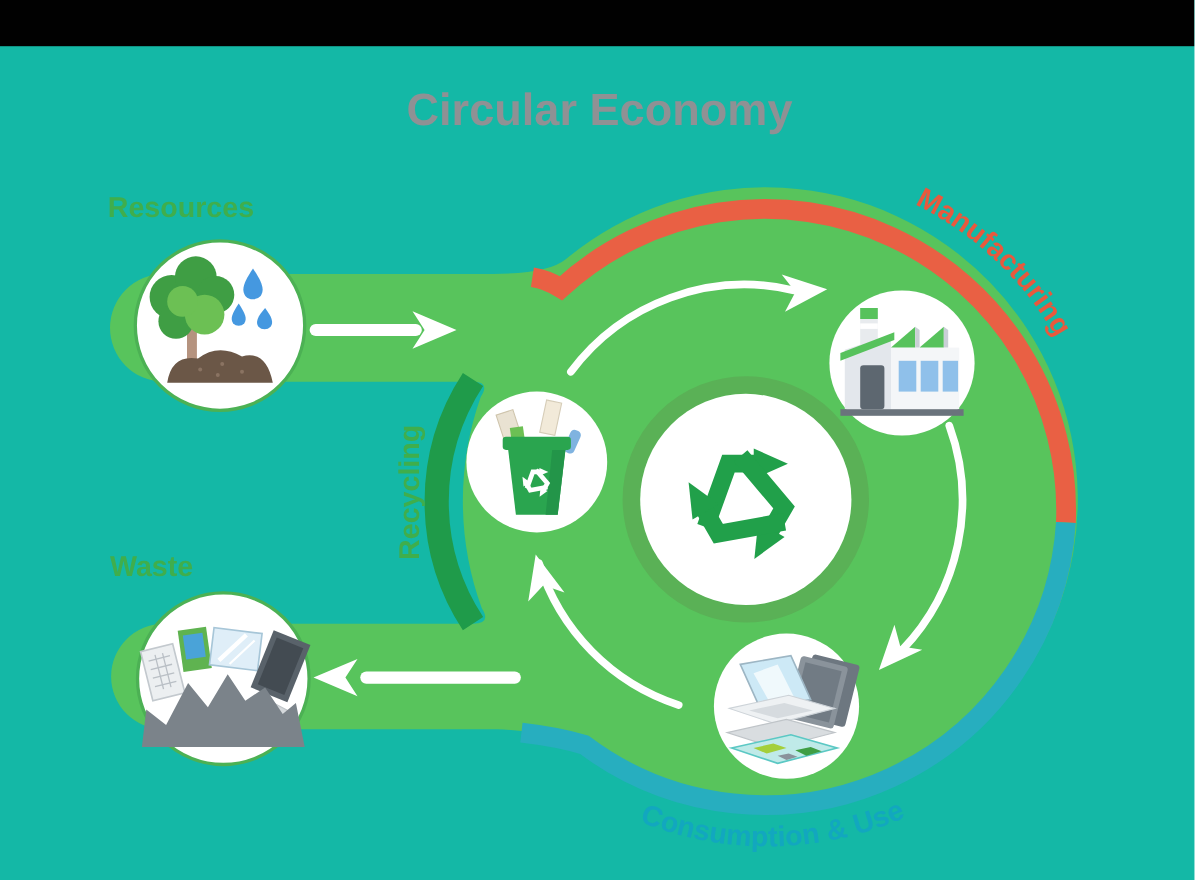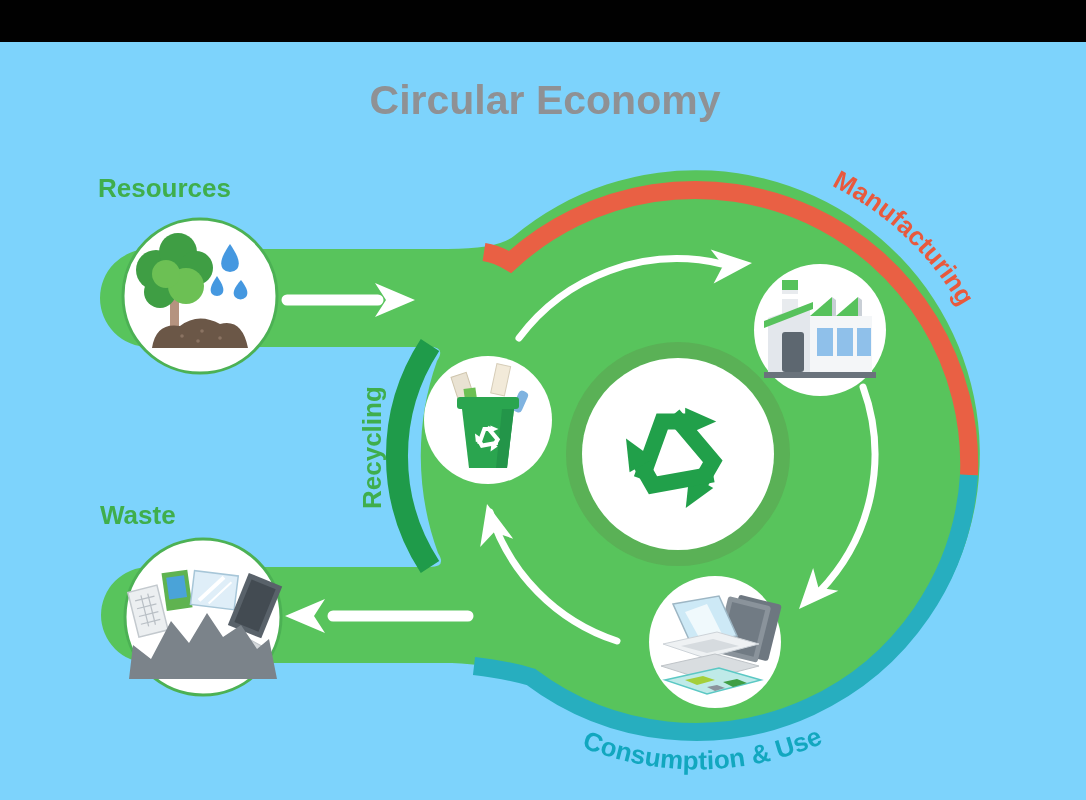--- a/index.html
+++ b/index.html
@@ -1,16 +1,16 @@
 <!DOCTYPE html>
 <html><head>
 <meta charset="utf-8">
 <style>
   html,body{margin:0;padding:0;background:#ffffff;}
-  .stage{position:relative;width:1086px;height:800px;background:#7dd3fc;overflow:hidden;
+  .stage{position:relative;width:1086px;height:800px;background:#14b8a6;overflow:hidden;
          font-family:"Liberation Sans","DejaVu Sans",sans-serif;}
   svg{display:block}
   text{font-family:"Liberation Sans","DejaVu Sans",sans-serif;}
   .title-text{font-size:41px;font-weight:bold;fill:#8f9194;}
   .label-green{font-size:26px;font-weight:bold;fill:#3fae4c;}
   .label-orange{font-size:26px;font-weight:bold;fill:#e8593d;}
   .label-teal{font-size:26px;font-weight:bold;fill:#12a7bf;}
 </style>
 </head>
 <body>

